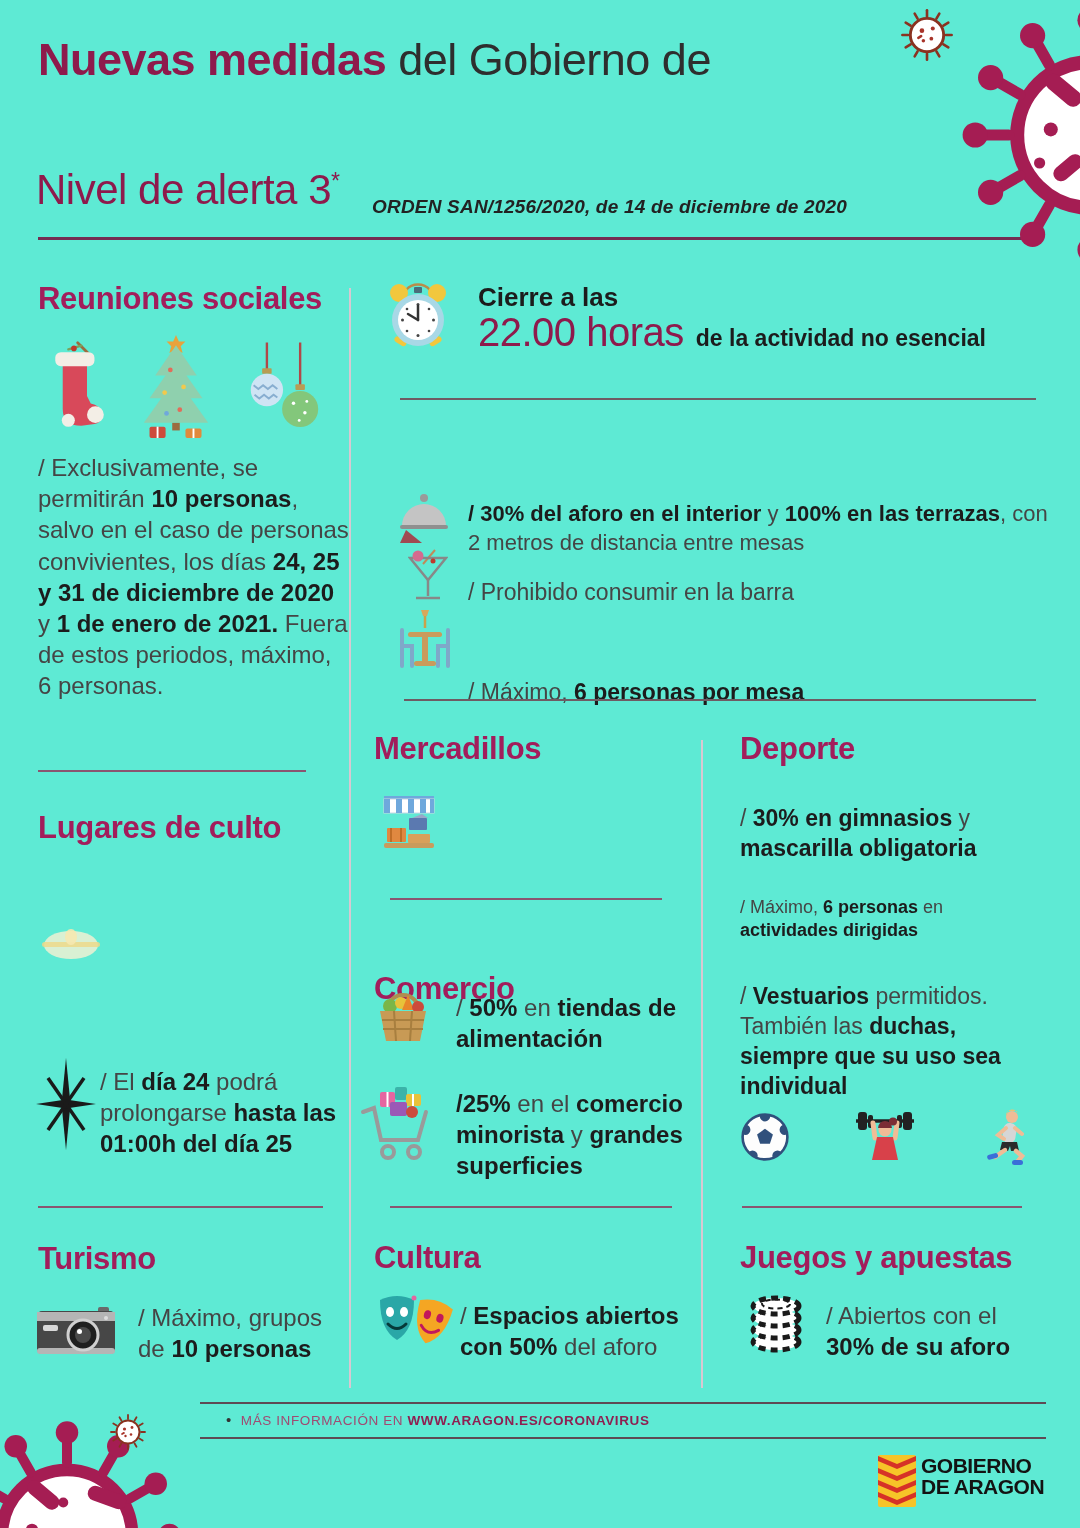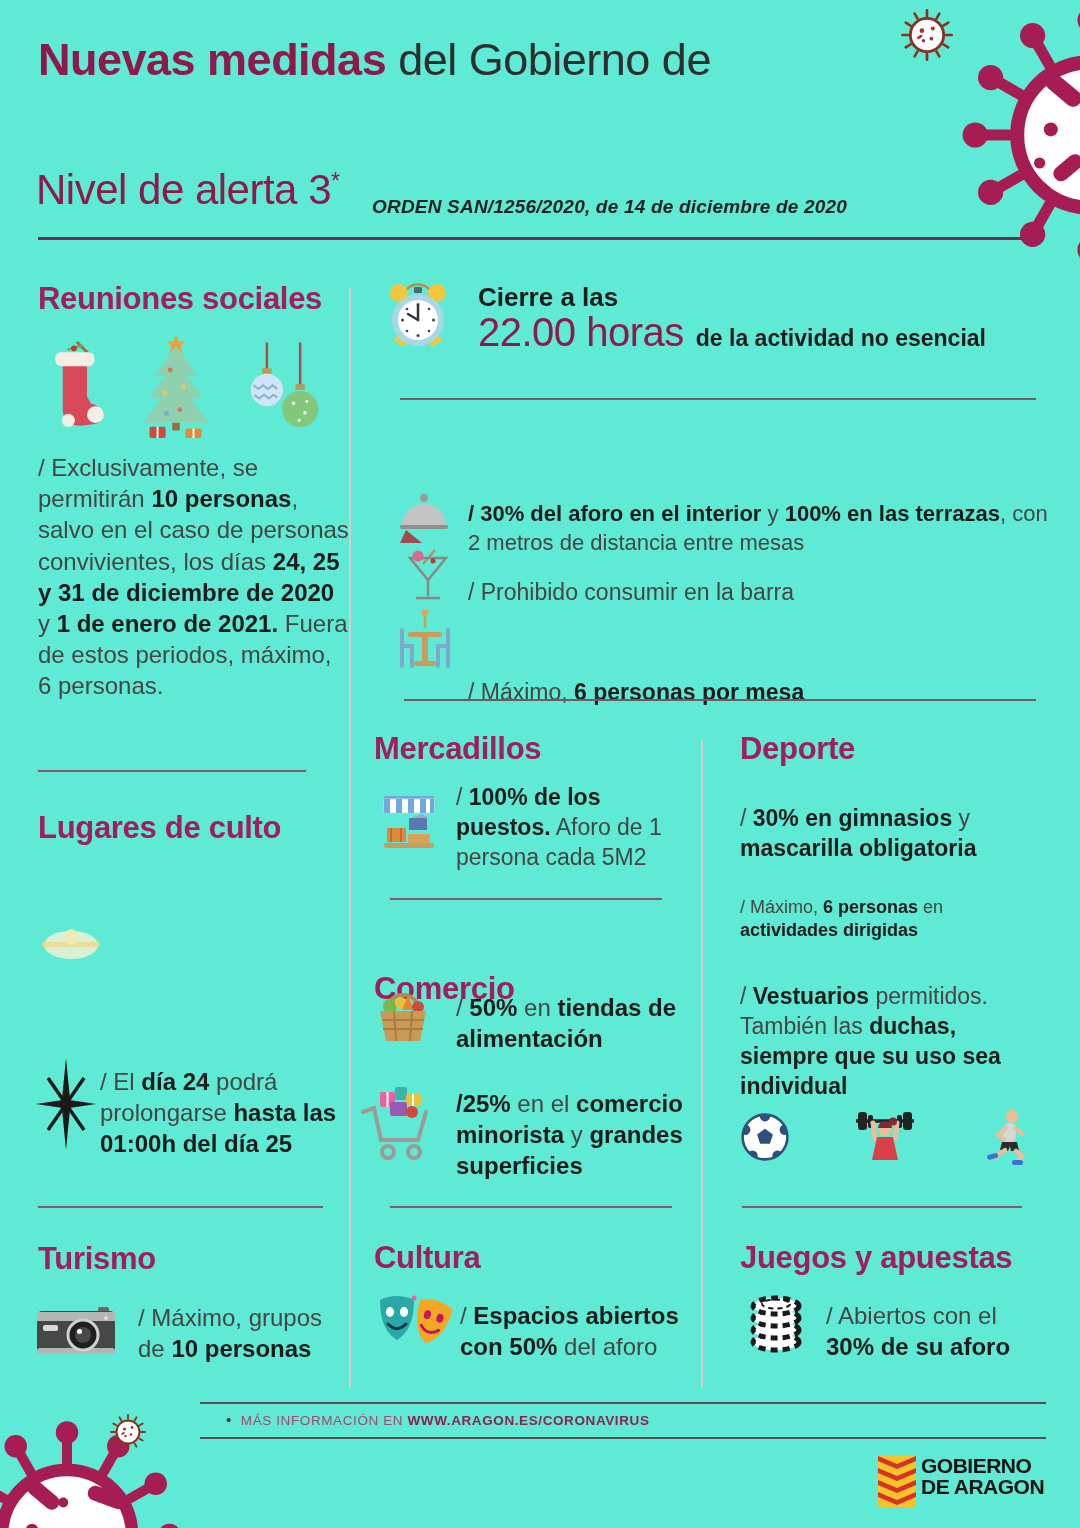--- a/index.html
+++ b/index.html
@@ -323,21 +323,20 @@
       <rect x="48" y="7" width="4" height="14" fill="#6fa8dc"></rect>
       <rect x="27" y="26" width="18" height="12" rx="1" fill="#5b79b0"></rect>
       <polygon points="30,26 40,22 46,26" fill="#9aa8c9"></polygon>
       <rect x="5" y="36" width="19" height="14" rx="1" fill="#e08840"></rect>
       <line x1="9" y1="36" x2="9" y2="50" stroke="#b5641f" stroke-width="1.5"></line>
       <line x1="19" y1="36" x2="19" y2="50" stroke="#b5641f" stroke-width="1.5"></line>
       <rect x="26" y="42" width="22" height="9" rx="1" fill="#d9a05a"></rect>
       <rect x="2" y="51" width="50" height="5" rx="2" fill="#c99b5c"></rect>
     </svg>
   </span>
-  <div class="abs txt" style="left:456px;top:783px;width:232px;font-size:23px;"><span>/ </span><span class="b">100% de los puestos.</span><span> Aforo de 1 persona cada 5M2</span></div>
 
   <div class="abs rule" style="left:390px;top:898px;width:272px;height:2px;"></div>
 
   <div class="abs sec-title" style="left:374px;top:971px;">Comercio</div>
 
   <span class="abs" style="left:372px;top:983px;">
     <svg width="62" height="62" viewBox="0 0 62 62">
       <path d="M15,28 A16,16 0 0 1 47,28" stroke="#b08d4f" stroke-width="4" fill="none"></path>
       <circle cx="18" cy="23" r="7" fill="#7ab648"></circle>
       <circle cx="29" cy="20" r="6" fill="#e8c23a"></circle>

